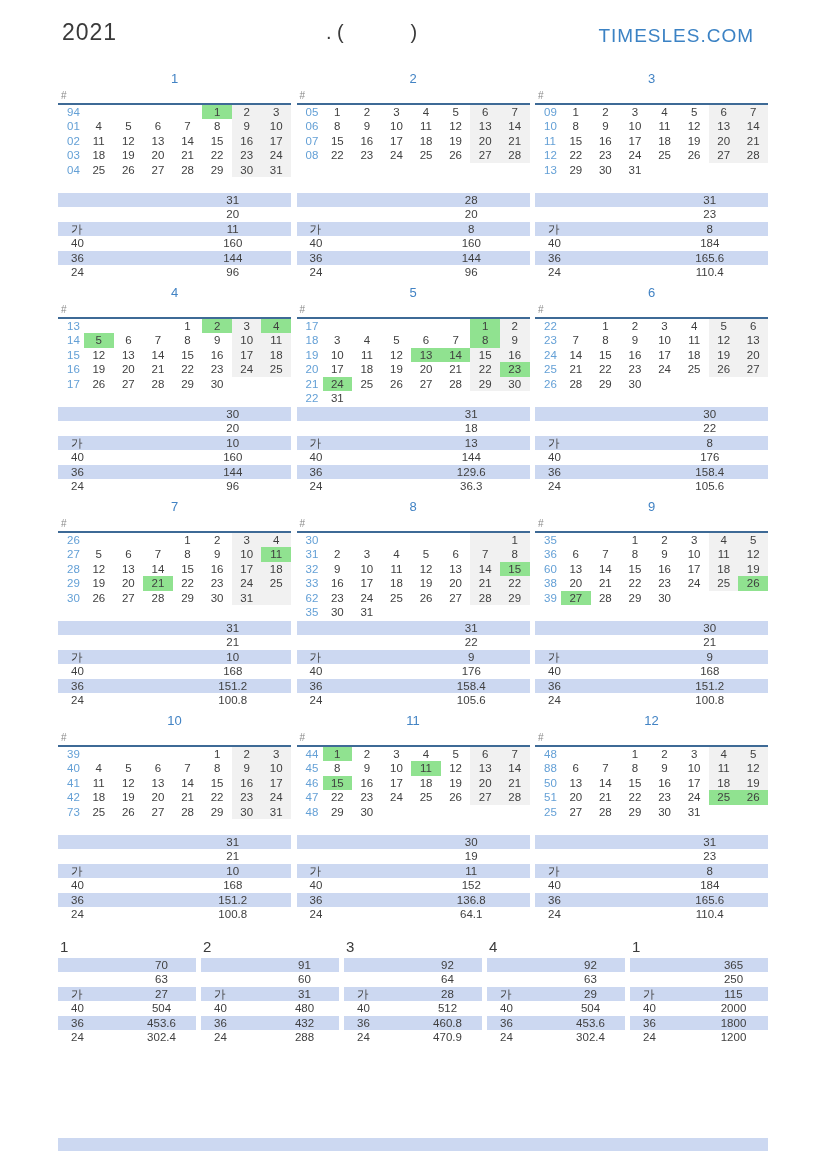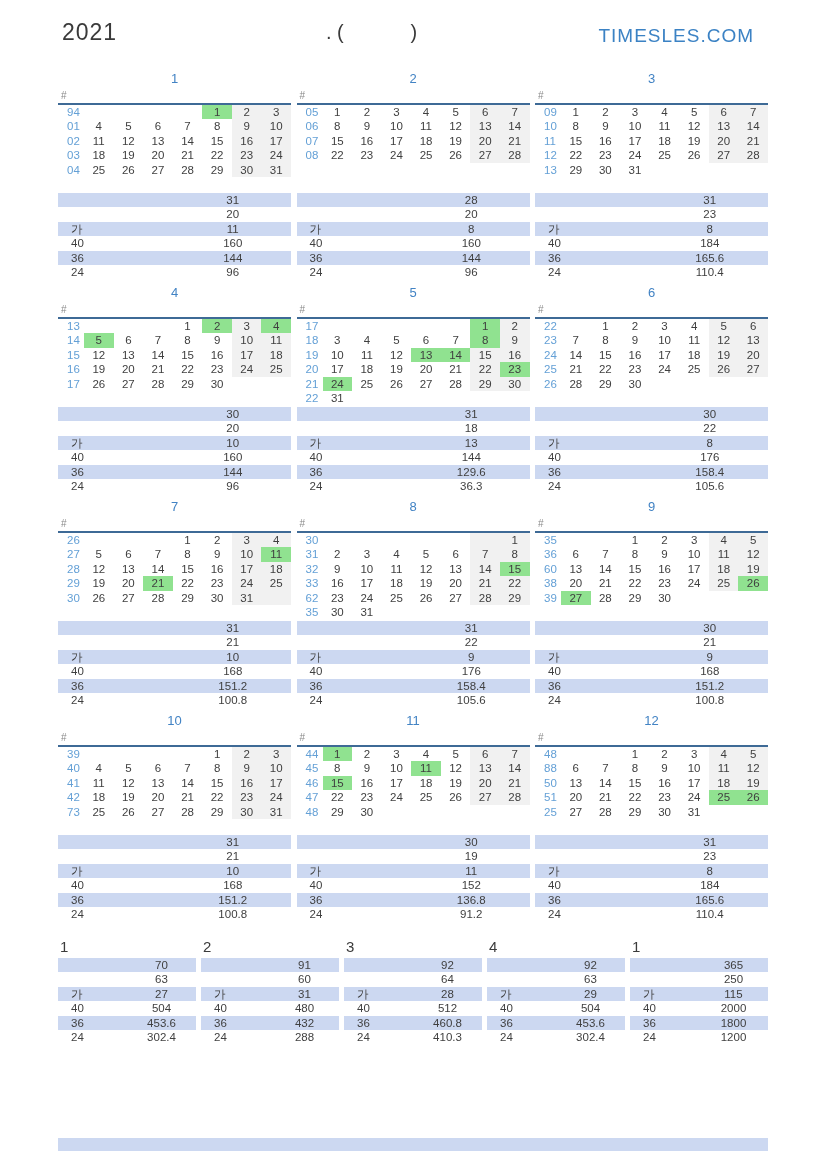--- a/index.html
+++ b/index.html
@@ -944,21 +944,21 @@
           <div class="srow">
             <span class="sl">40</span>
             <span class="sv">152</span>
           </div>
           <div class="srow stripe">
             <span class="sl">36</span>
             <span class="sv">136.8</span>
           </div>
           <div class="srow">
             <span class="sl">24</span>
-            <span class="sv">91.2</span>
+            <span class="sv">64.1</span>
           </div>
         </div>
       </div>
       <div class="month-block">
         <div class="month-title">12</div>
         <div class="cal">
           <div class="cal-hash">#</div>
           <div class="cal-row">
             <span class="wn">48</span>
             <span class="day"></span>
@@ -1115,21 +1115,21 @@
           <div class="srow">
             <span class="sl">40</span>
             <span class="sv">512</span>
           </div>
           <div class="srow stripe">
             <span class="sl">36</span>
             <span class="sv">460.8</span>
           </div>
           <div class="srow">
             <span class="sl">24</span>
-            <span class="sv">410.3</span>
+            <span class="sv">470.9</span>
           </div>
         </div>
       </div>
       <div class="q-block">
         <div class="q-title">4</div>
         <div class="summary">
           <div class="srow stripe">
             <span class="sl"></span>
             <span class="sv">92</span>
           </div>

